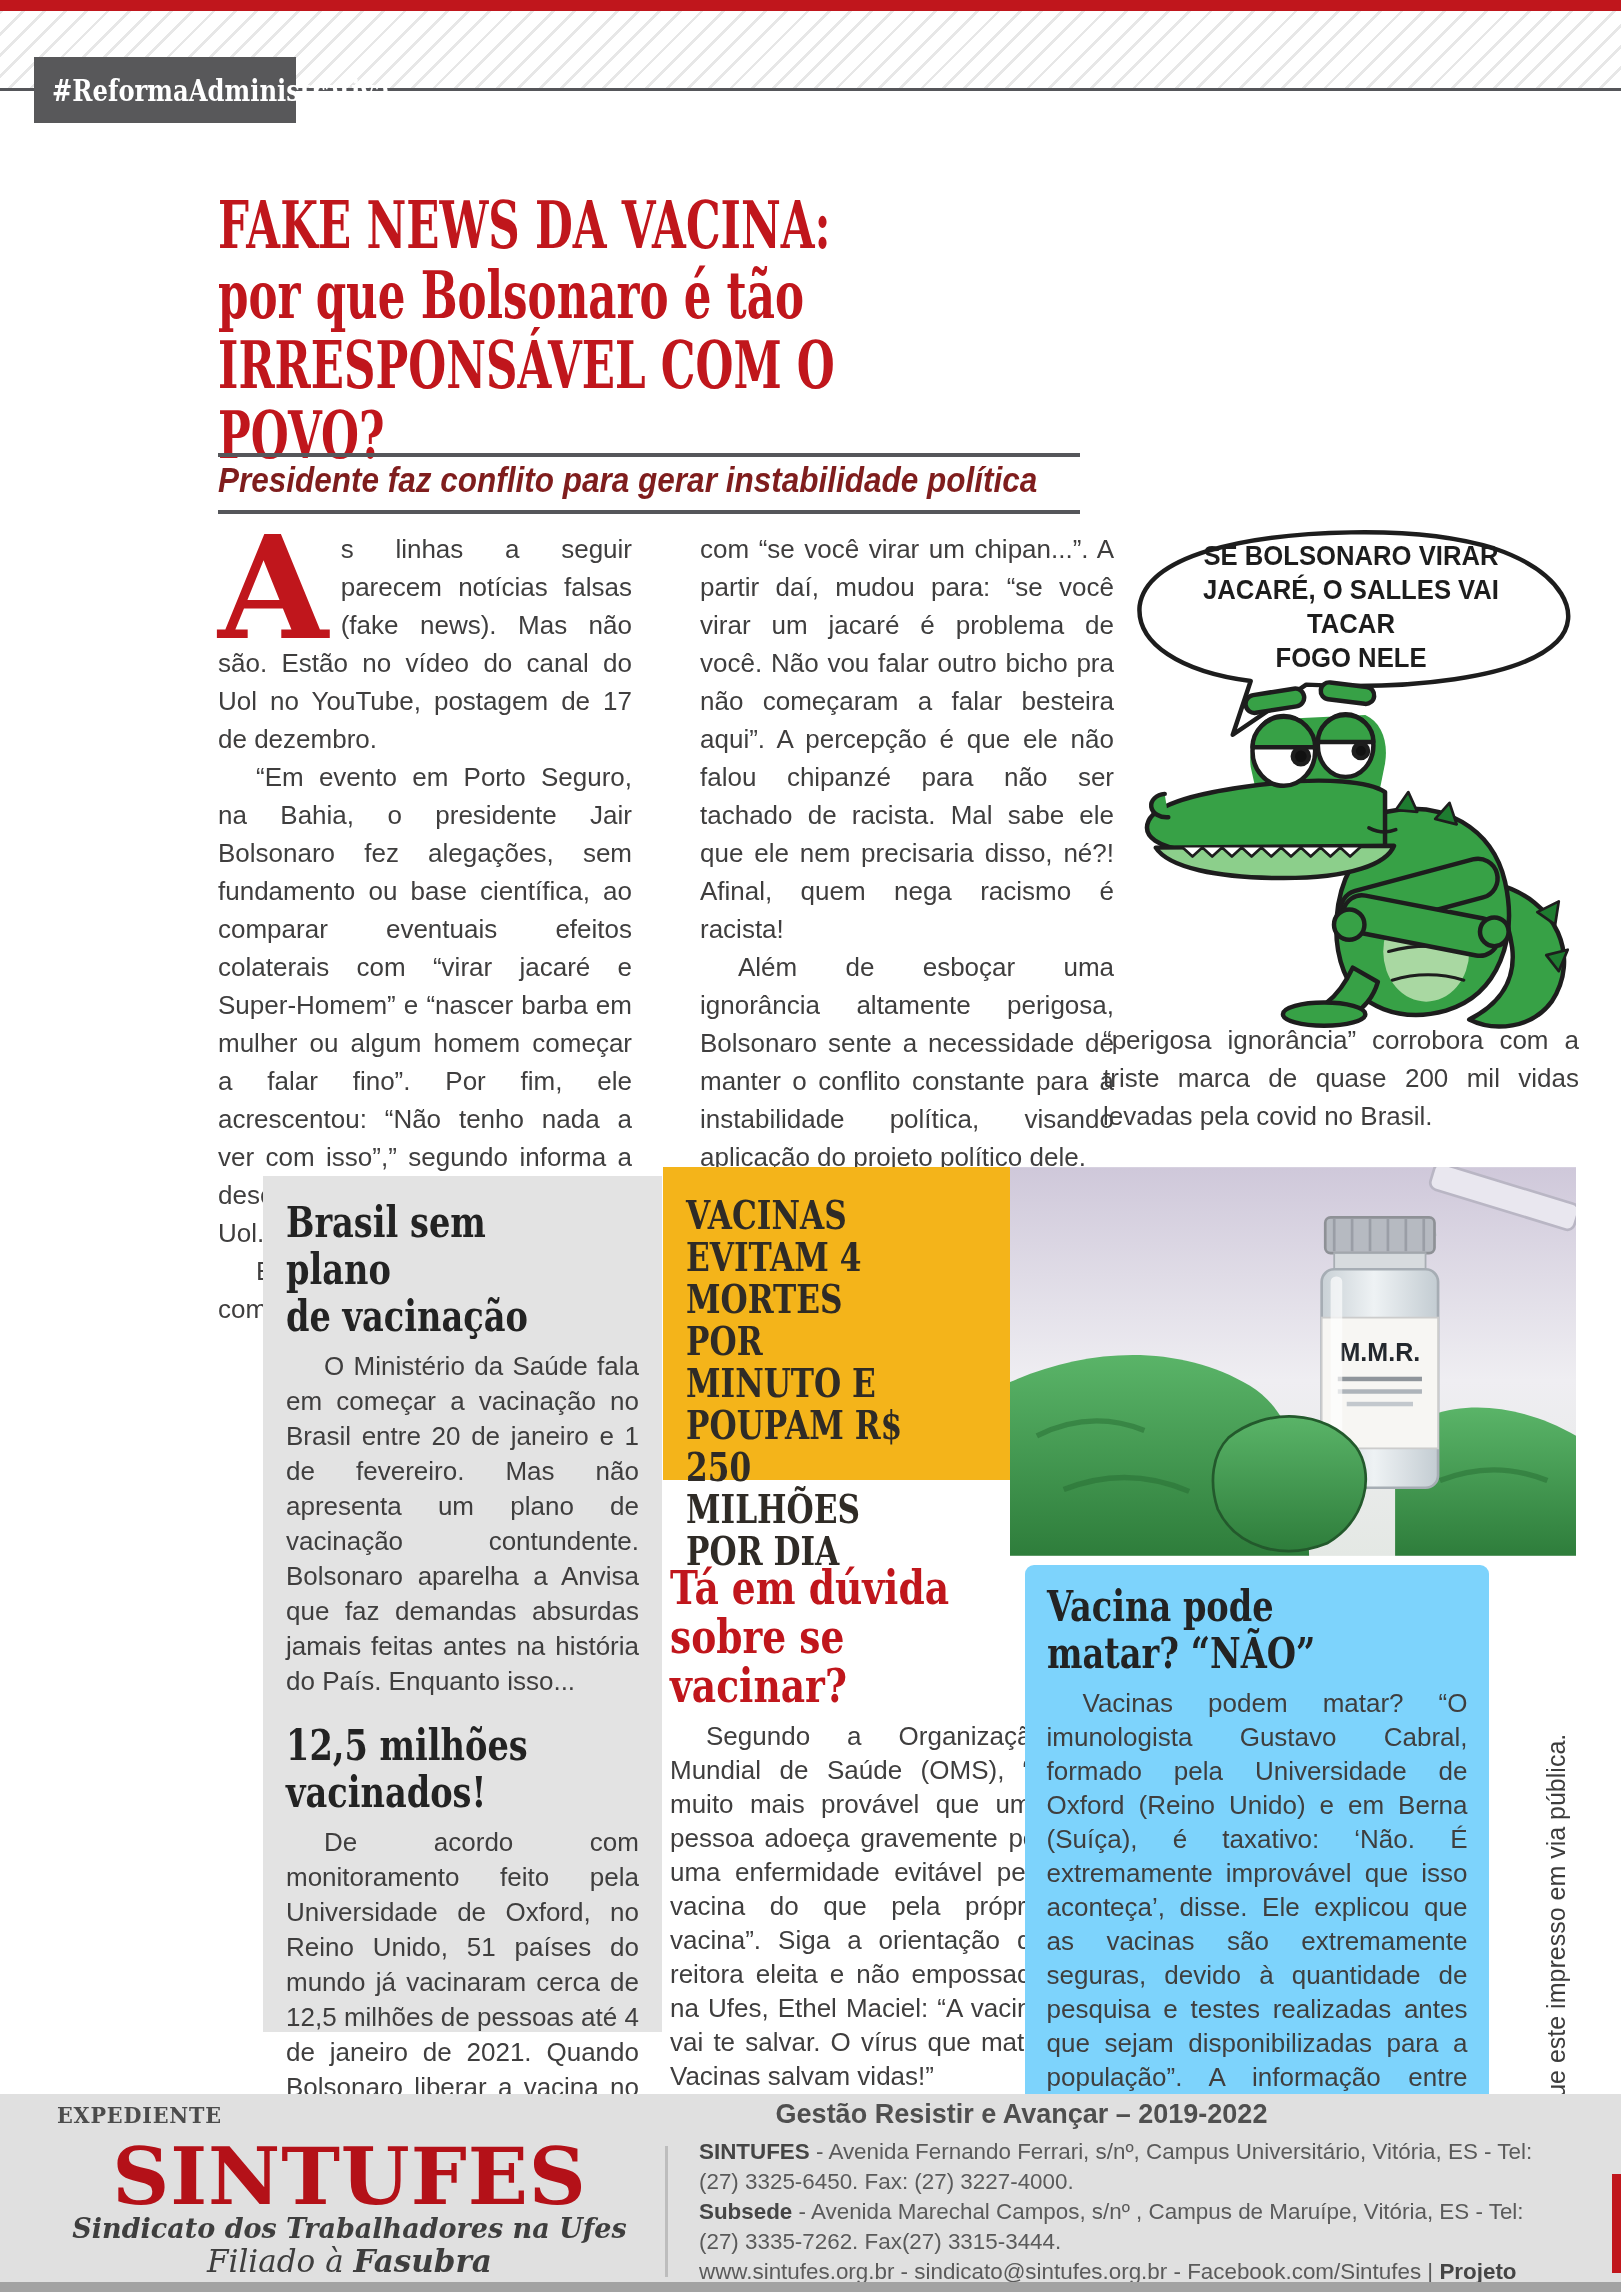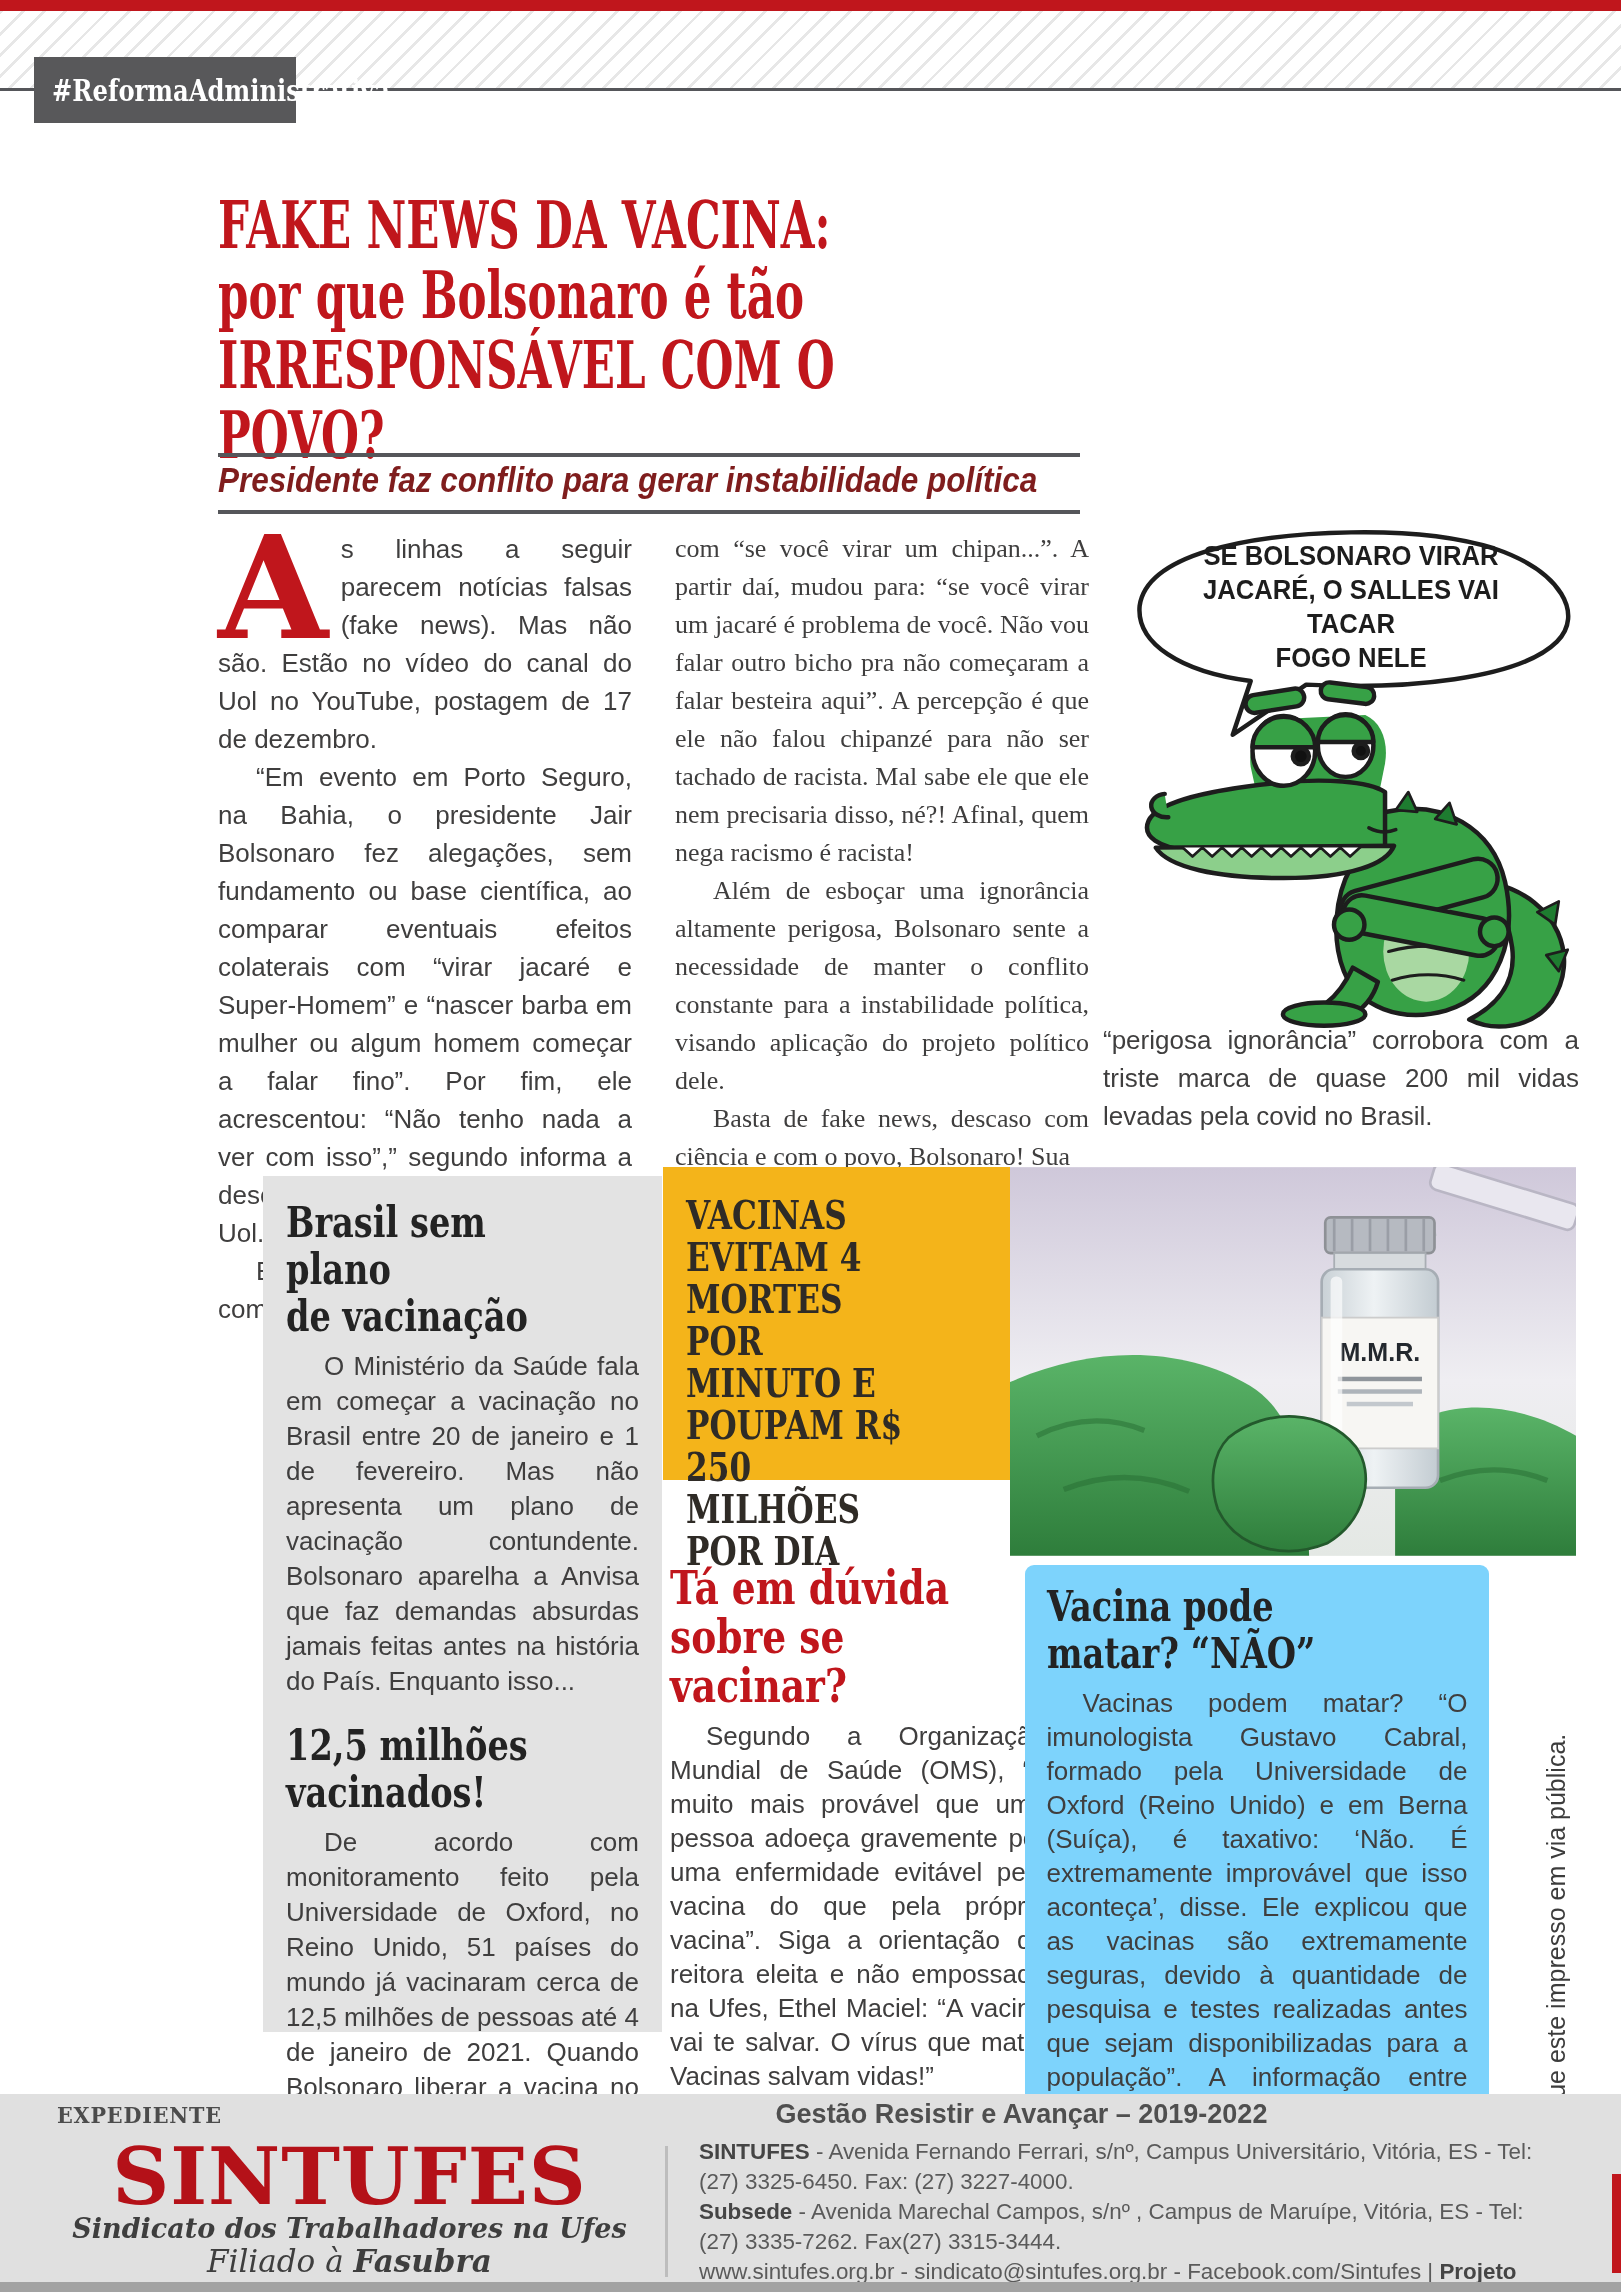--- a/index.html
+++ b/index.html
@@ -21,21 +21,21 @@
   .headline{left:218px;top:190px;width:1075px;color:#c0161c;}
   .headline span{font-size:66px;line-height:70px;transform:scaleX(.66);}
   .rule{height:3.6px;background:#55565a;}
   .subhead{left:218px;top:460px;width:896px;color:#7f1d1d;font-weight:bold;font-style:italic;}
   .subhead span{font-size:35px;transform:scaleX(.9);white-space:nowrap;}
   
   .bodycol{font-size:26px;line-height:38px;text-align:justify;hyphens:auto;}
   .bodycol p{margin:0;}
   .bodycol .plist p{text-indent:38px;}
   #col1{left:218px;top:530px;width:414px;}
-  #col2{left:675px;top:530px;width:414px;font-family:Liberation Serif, serif;}
+  #col2{left:700px;top:530px;width:414px;}
   #col2 .plist p:first-child{text-indent:0;}
   .dropcap{float:left;font-family:"DejaVu Serif",serif;font-weight:bold;color:#c0161c;
            font-size:142px;line-height:107px;padding:5.4px 12.5px 0 0;}
   .caption{left:1103px;top:1021px;width:476px;font-size:26px;line-height:38px;text-align:justify;}
   
   .cartoon{left:1100px;top:527px;width:502px;height:506px;}
   .bubbletext{left:1154px;top:539px;width:394px;text-align:center;font-weight:bold;
               font-size:27px;line-height:34px;color:#1d1d1d;}
   .bubbletext span{transform:scaleX(.95);transform-origin:50% 0;}
   

